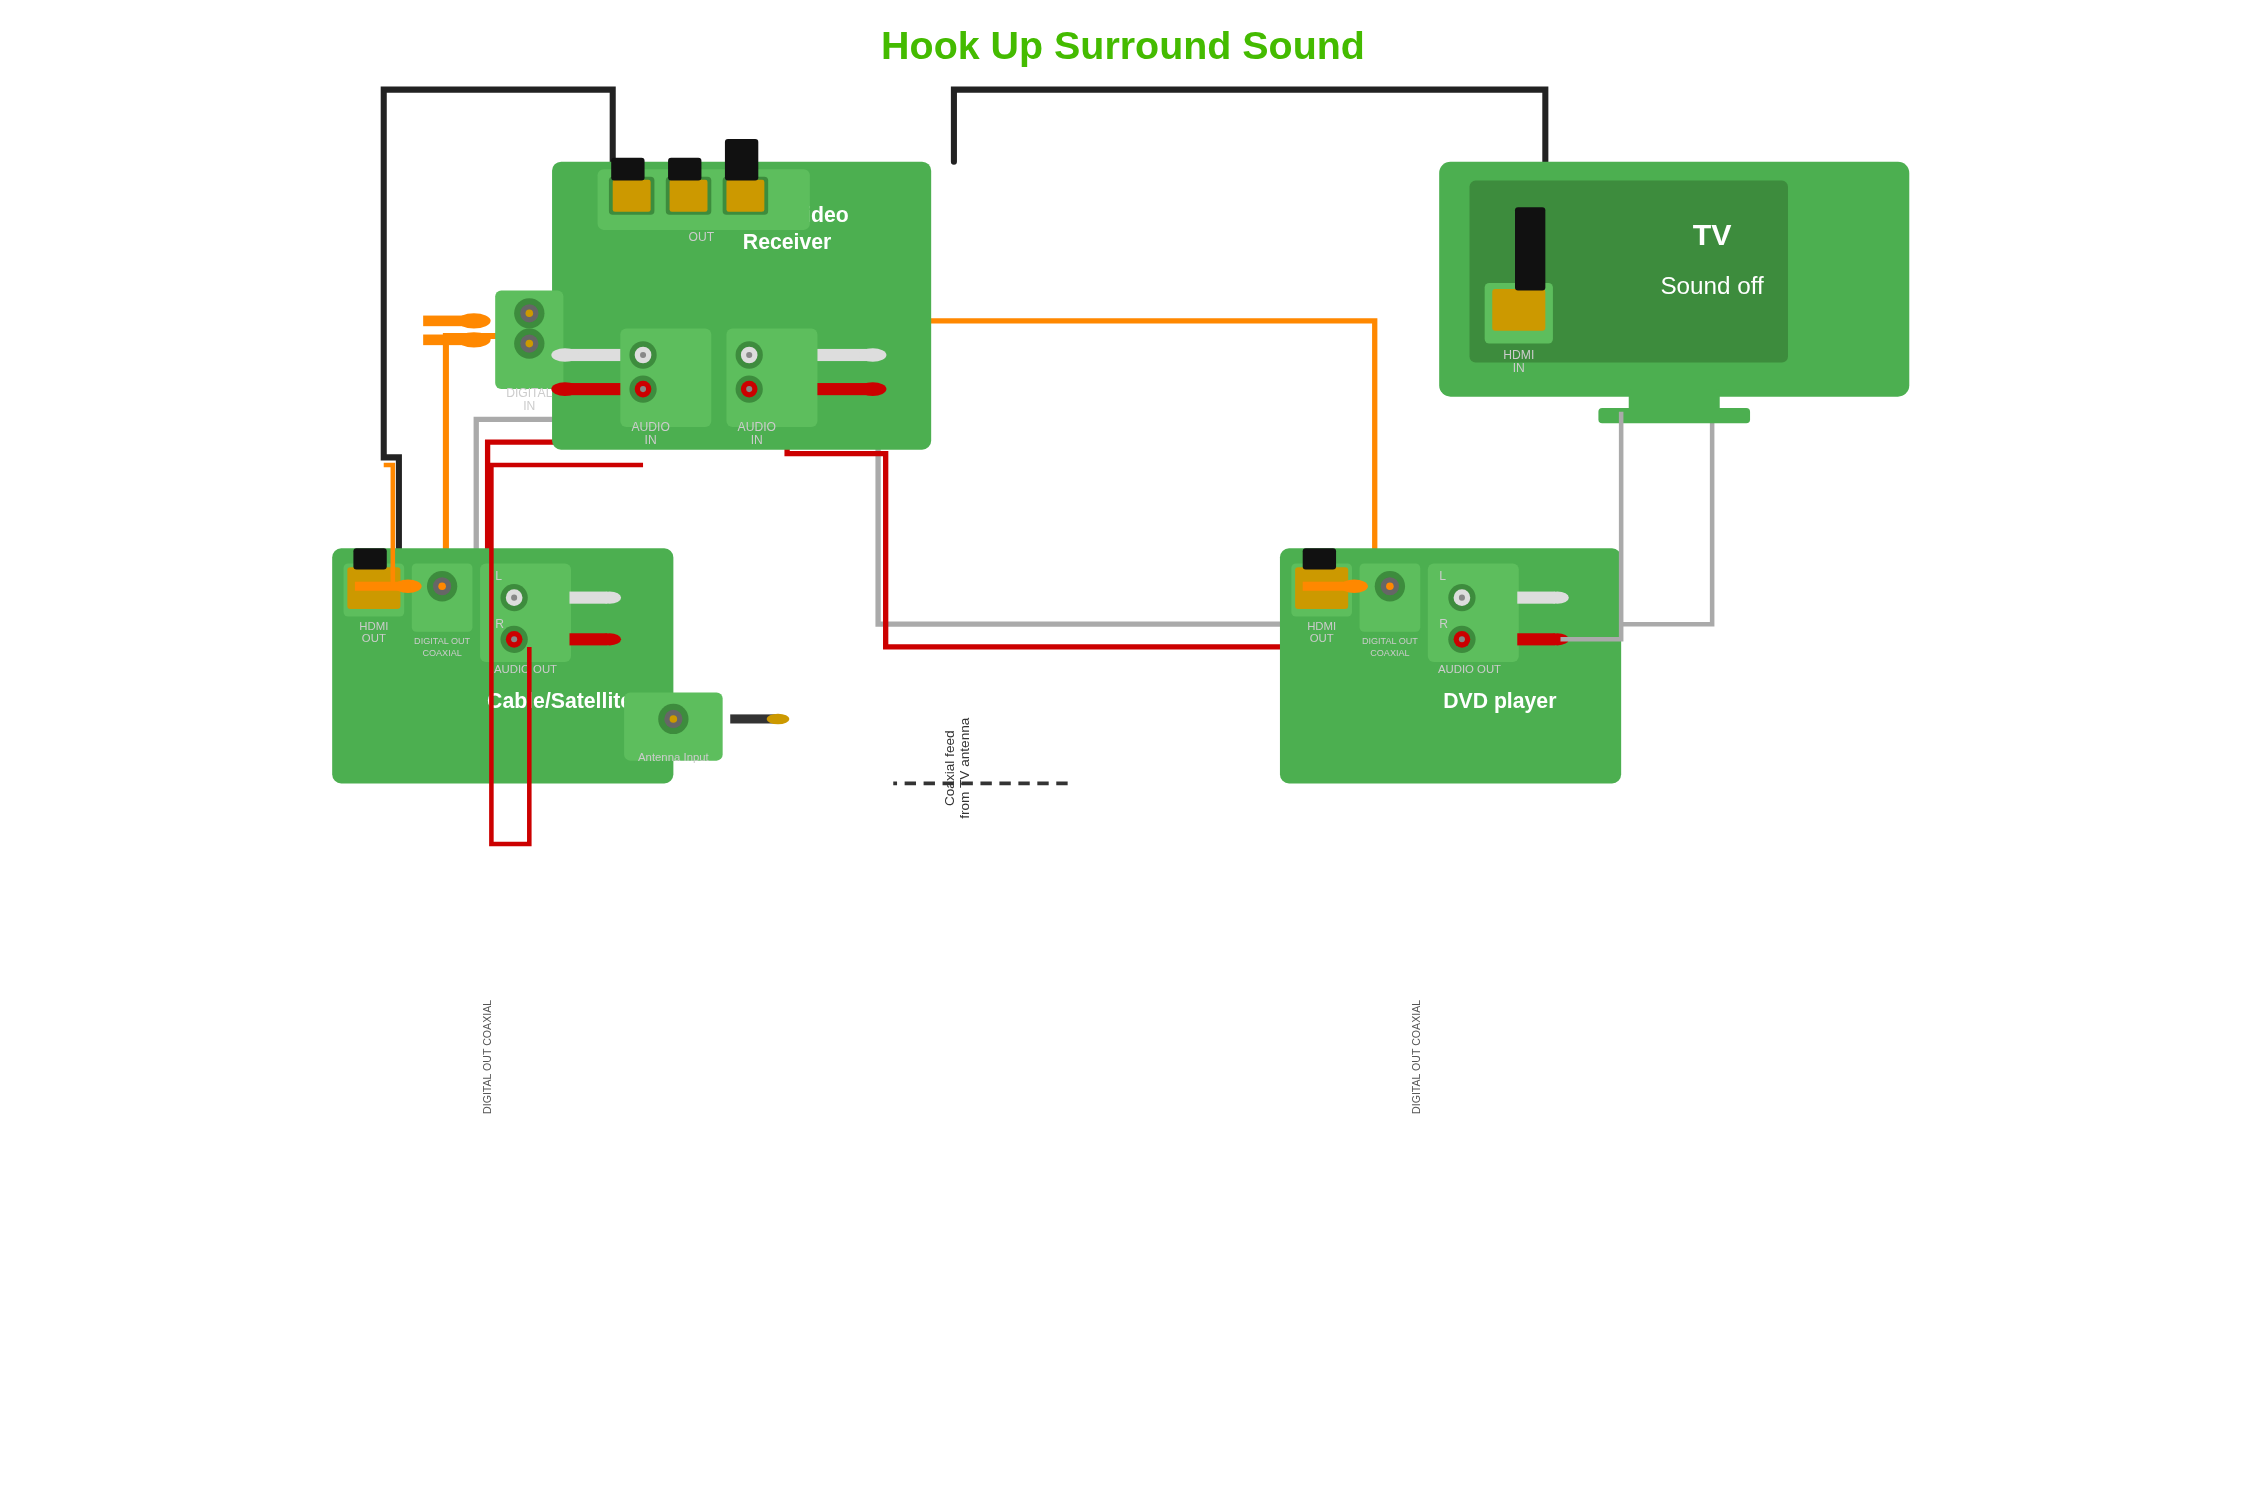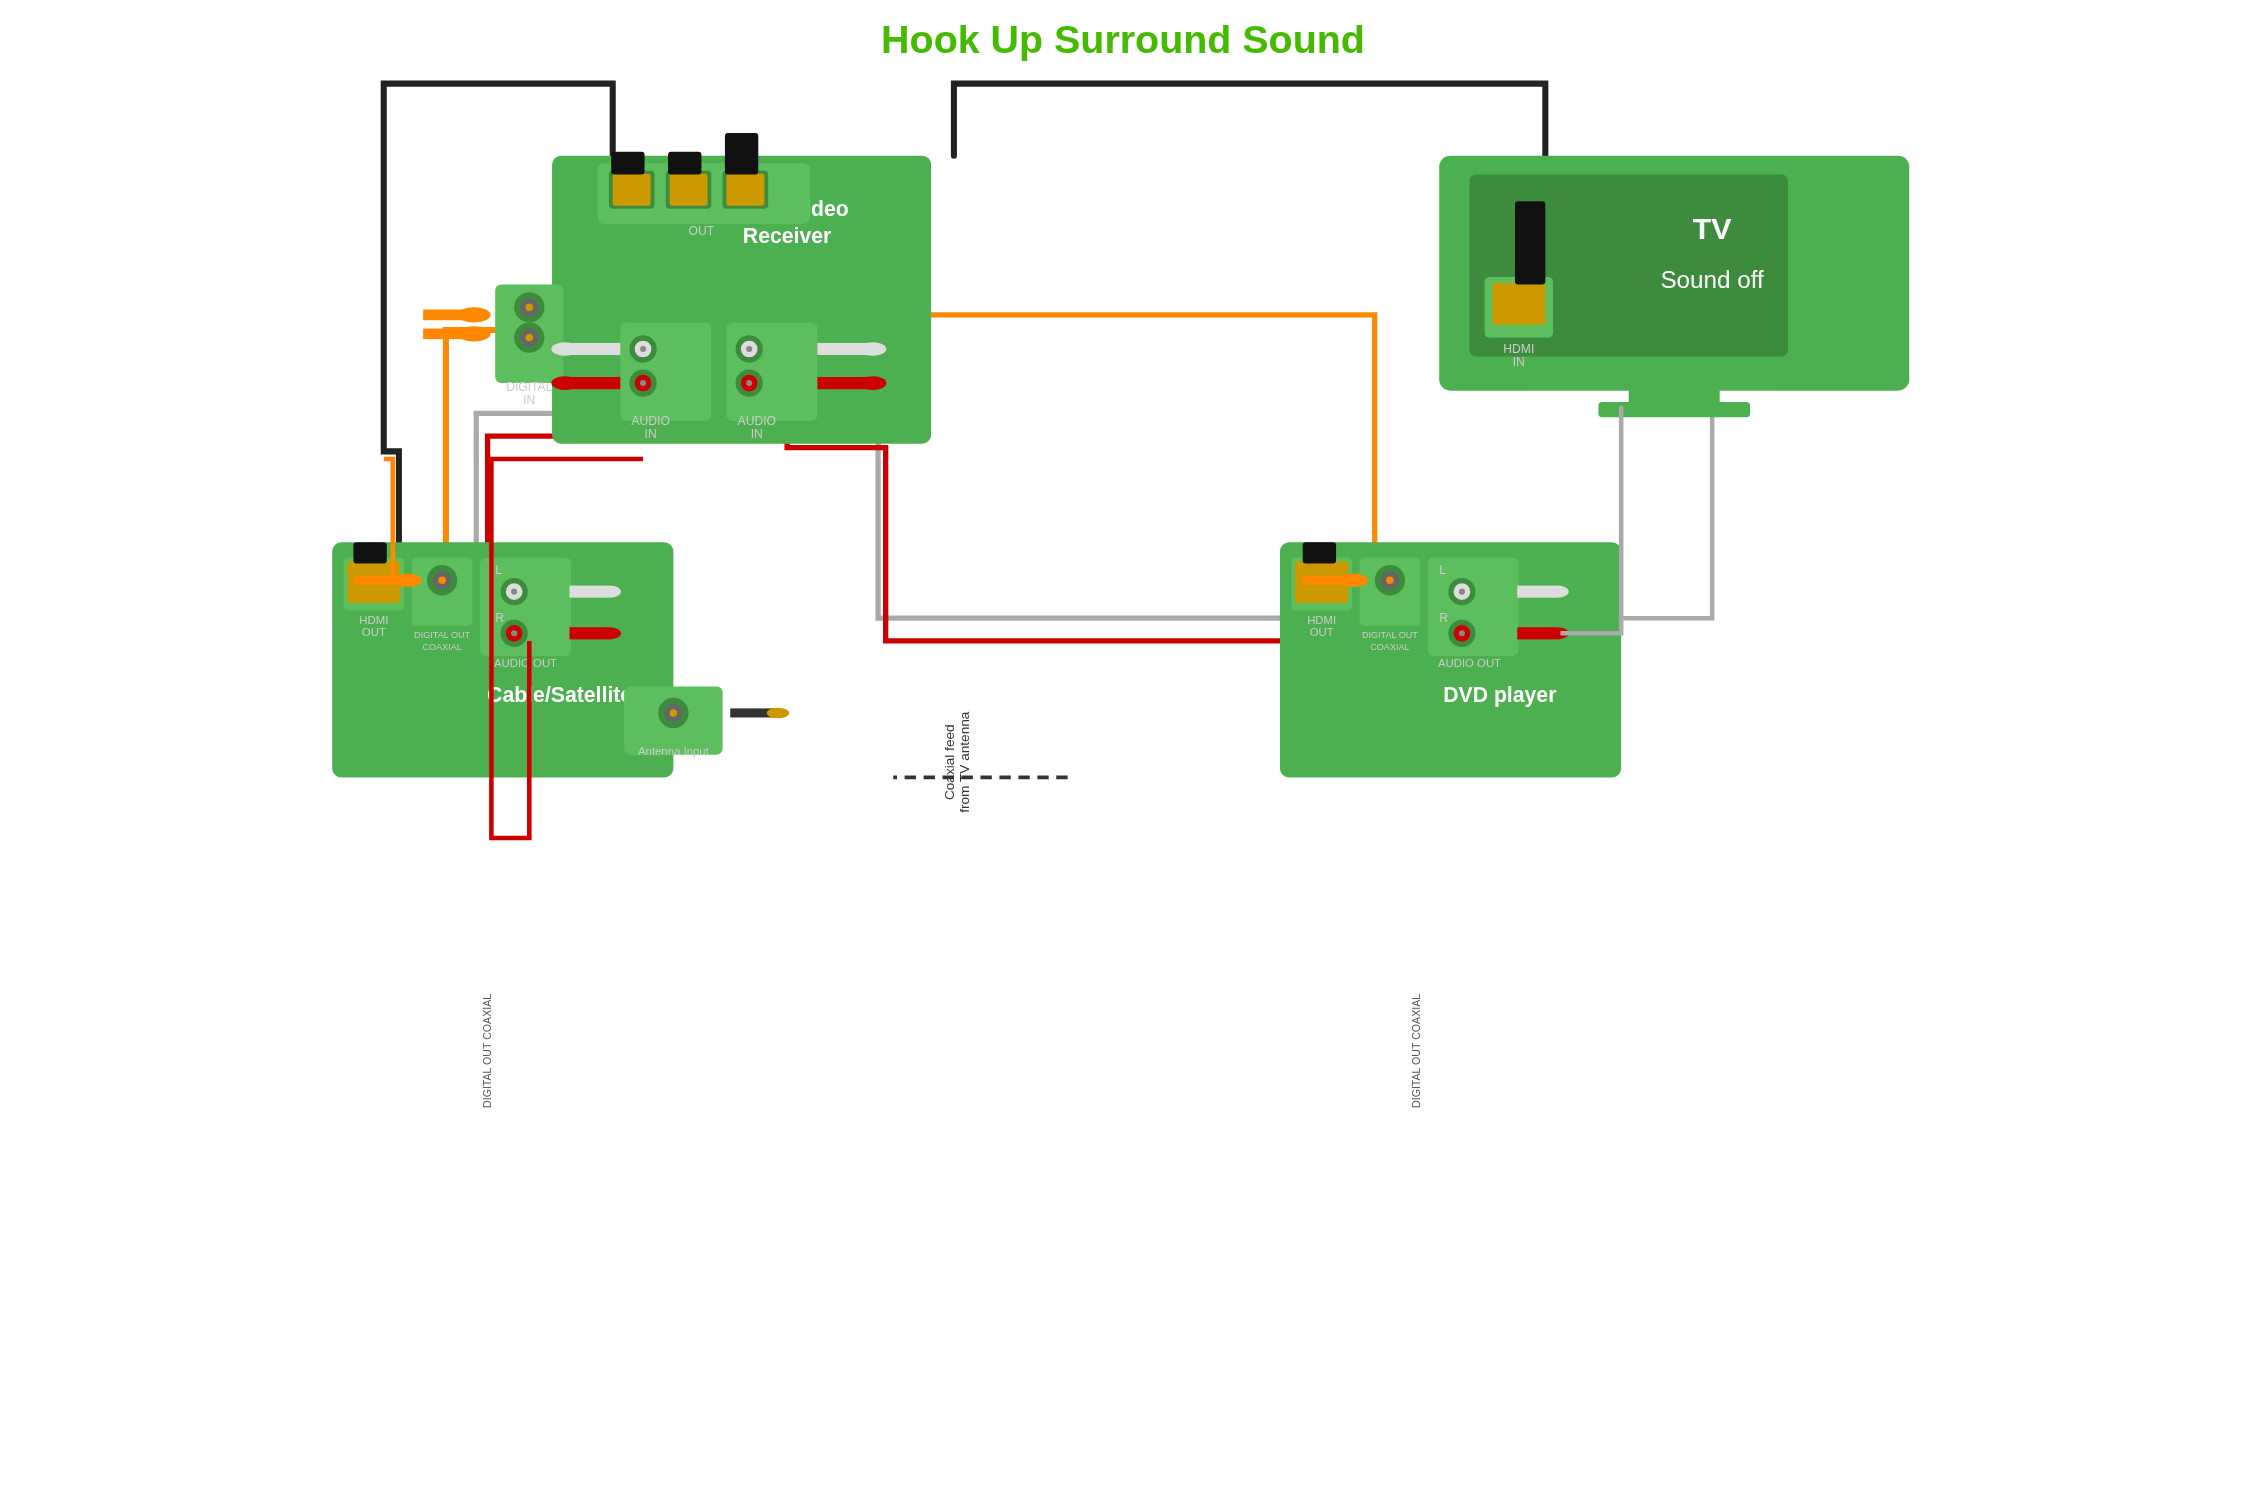--- a/index.html
+++ b/index.html
@@ -8,21 +8,21 @@
       font-family: Arial, sans-serif;
       width: 2246px;
       height: 1489px;
       overflow: hidden;
       position: relative;
     }
 
     
     .diagram-container {
       position: absolute;
-      top: 4px;
+      top: 10px;
       left: 0;
       width: 2246px;
       height: 1129px;
     }
 
     .diagram-svg {
       width: 100%;
       height: 100%;
     }
   </style>

